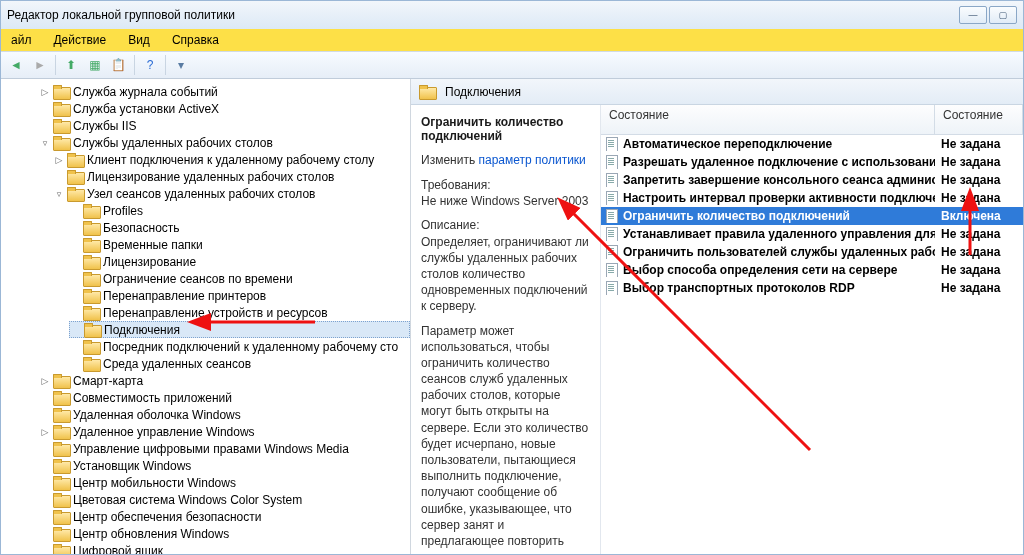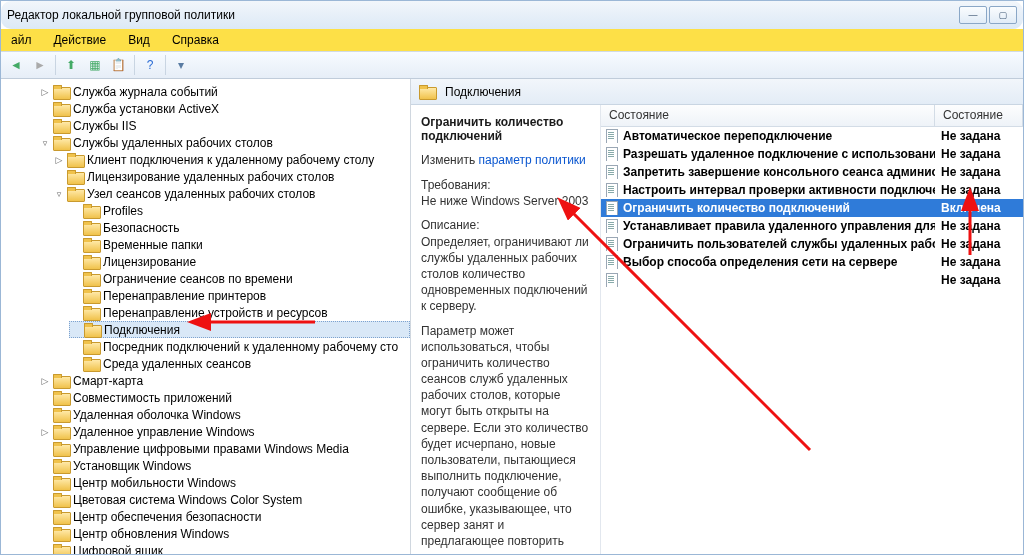--- a/index.html
+++ b/index.html
@@ -1,18 +1,18 @@
 <!DOCTYPE html>
 <html><head>
 <meta charset="utf-8">
 <style>
   * { box-sizing: border-box; margin: 0; padding: 0; }
   html, body { width: 1024px; height: 555px; font-family: "Segoe UI", Tahoma, sans-serif; font-size: 12px; background: #fff; overflow: hidden; }
   .window { width: 1024px; height: 555px; display: flex; flex-direction: column; border: 1px solid #9bb7d6; }
-  .titlebar { height: 28px; background: linear-gradient(#f2f6fb, #dce9f6); display: flex; align-items: center; padding: 0 6px; font-size: 12px; color: #000; border-radius: 10px; }
+  .titlebar { height: 28px; background: linear-gradient(#f2f6fb, #dce9f6); display: flex; align-items: center; padding: 0 6px; font-size: 12px; color: #000; }
   .titlebar-text { flex: 1; }
   .win-controls { display: flex; gap: 2px; }
   .win-btn { width: 28px; height: 18px; border: 1px solid #8aa7c7; background: linear-gradient(#fafcfe,#e1ecf7); border-radius: 2px; display: flex; align-items: center; justify-content: center; font-size: 9px; color: #3b5472; }
   .menubar { height: 22px; background: #fde047; display: flex; align-items: center; padding: 0 4px; gap: 10px; font-size: 12px; }
   .menubar span { padding: 2px 6px; cursor: default; }
   .toolbar { height: 28px; background: linear-gradient(#f7fbff,#e6eef7); border-top: 1px solid #d0dae5; border-bottom: 1px solid #c0ccda; display: flex; align-items: center; padding: 0 4px; gap: 2px; }
   .tbtn { width: 22px; height: 22px; border: 1px solid transparent; border-radius: 2px; display: flex; align-items: center; justify-content: center; color: #4a6; }
   .tsep { width: 1px; height: 20px; background: #c9d5e2; margin: 0 2px; }
   .body { flex: 1; display: flex; min-height: 0; }
   .tree-pane { width: 410px; overflow: auto; border-right: 1px solid #d0d7df; background: #fff; padding: 4px 0 4px 4px; }
@@ -31,21 +31,21 @@
   .right-header { height: 26px; background: linear-gradient(#f2f6fb,#e3ecf6); border-bottom: 1px solid #c9d5e2; display: flex; align-items: center; padding: 0 8px; gap: 6px; font-size: 12px; }
   .right-body { flex: 1; display: flex; min-height: 0; }
   .detail-pane { width: 190px; padding: 10px 10px; font-size: 12px; color: #333; border-right: 1px solid #e2e7ee; overflow: hidden; }
   .detail-pane h3 { font-size: 12px; font-weight: bold; margin-bottom: 10px; color: #1a1a1a; }
   .detail-pane .edit-line { margin-bottom: 10px; }
   .detail-pane a { color: #0b57d0; cursor: pointer; }
   .detail-pane .lbl { color: #333; }
   .detail-pane p { margin-bottom: 8px; line-height: 1.35; }
 
   .grid-pane { flex: 1; display: flex; flex-direction: column; min-width: 0; }
-  .grid-header { display: flex; height: 22px; background: linear-gradient(#fdfdfe,#eef3f8); border-bottom: 1px solid #d3dce6; font-size: 12px; color: #333; }
+  .grid-header { display: flex; height: 30px; background: linear-gradient(#fdfdfe,#eef3f8); border-bottom: 1px solid #d3dce6; font-size: 12px; color: #333; }
   .col-h { padding: 3px 8px; border-right: 1px solid #d3dce6; }
   .col-h.c1 { flex: 1; }
   .col-h.c2 { width: 88px; }
   .grid-rows { flex: 1; overflow: auto; font-weight: bold; }
   .row { display: flex; align-items: center; height: 18px; font-size: 12px; padding: 0; }
   .row.selected { background: #2f7bd9; color: #fff; }
   .cell1 { flex: 1; display: flex; align-items: center; padding-left: 4px; overflow: hidden; white-space: nowrap; text-overflow: ellipsis; }
   .cell2 { width: 88px; padding-left: 6px; }
   .policy-icon { width: 14px; height: 14px; margin-right: 4px; display: inline-block; position: relative; flex-shrink: 0; }
   .policy-icon::before { content: ""; position: absolute; left: 1px; top: 0; width: 10px; height: 13px; background: #fff; border: 1px solid #9aa7b5; }
@@ -376,20 +376,21 @@
               <div class="row">
                 <div class="cell1">
                   <span class="policy-icon"></span>
                   <span>Выбор способа определения сети на сервере</span>
                 </div>
                 <div class="cell2">Не задана</div>
               </div>
               <div class="row">
                 <div class="cell1">
                   <span class="policy-icon"></span>
+                  <span>Выбор транспортных протоколов RDP</span>
                 </div>
                 <div class="cell2">Не задана</div>
               </div>
             </div>
         </div>
       </div>
     </div>
   </div>
 </div>
 

